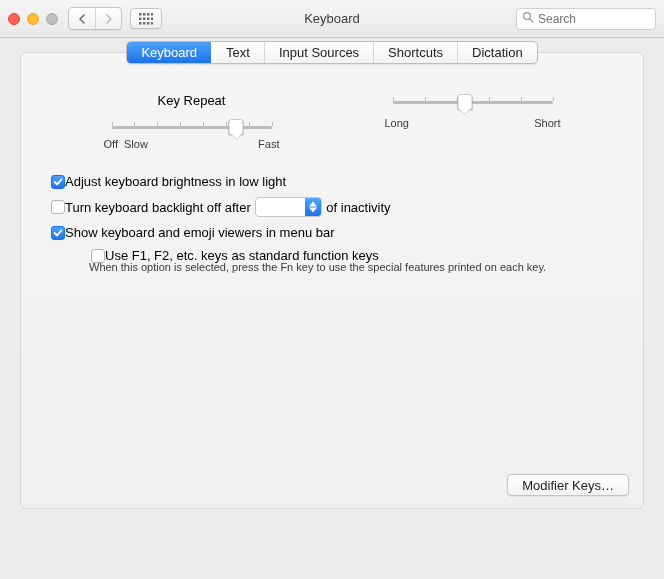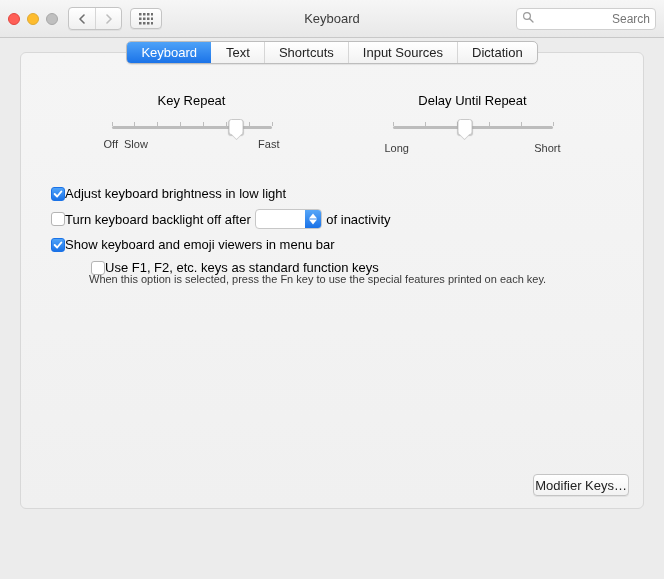--- a/index.html
+++ b/index.html
@@ -61,21 +61,20 @@
     border:1px solid #cfcfcf; border-radius:4px;
     background:#fff;
     display:flex; align-items:center;
     padding: 0 5px;
     gap:4px;
   }
   .searchwrap .mag { color:#999; font-size:12px; }
   .searchwrap input {
     border:none; outline:none; width:100%; font-size:12px;
     background:transparent;
-    text-align:right;
   }
   
   .winbody {
     background:#ececec;
     height: calc(579px - 38px);
     padding: 0;
     position: relative;
   }
   .panel {
     position: absolute;
@@ -170,21 +169,21 @@
     width:16px; height:100%;
     display:flex; flex-direction:column; align-items:center; justify-content:center;
     gap:0;
   }
   .select .arrows svg { width:8px; height:6px; }
   .select .arrows svg path { fill:#fff; }
   .fnnote { font-size:11px; color:#3a3a3a; padding-left:38px; margin-top:-4px; }
   
   .btn {
     display:inline-flex; align-items:center; justify-content:center;
-    height:22px; padding:0 1px;
+    height:22px; padding:0 14px;
     border:1px solid #c4c4c4; border-radius:4px;
     background: linear-gradient(#ffffff,#f2f2f2);
     font-size:13px; color:#222;
     box-shadow:0 1px 0 rgba(0,0,0,0.06);
   }
   .modkeys { position:absolute; right:14px; bottom:12px; }
   .bottombar {
     position:absolute; left:0; right:0; bottom:0; height:64px;
   }
   .highlight {
@@ -257,22 +256,22 @@
   </div>
 </div>
 
 <div class="winbody">
   <div class="panel">
 
     <div class="tabs">
       <div class="tabstrip">
         <div class="tab active">Keyboard</div>
         <div class="tab">Text</div>
+        <div class="tab">Input Sources</div>
         <div class="tab">Shortcuts</div>
-        <div class="tab">Input Sources</div>
         <div class="tab">Dictation</div>
       </div>
     </div>
 
     <div class="sliders">
       <div class="sliderblock">
         <div class="sliderlabel">Key Repeat</div>
         <div class="track">
           <div class="rail"></div>
           <div class="tick" style="left:0%"></div>
@@ -287,21 +286,20 @@
         </div>
         <div class="tickrow" style="width:176px;margin:2px auto 0;">
           <span style="display:flex;gap:6px;">
             <span>Off</span>
             <span>Slow</span>
           </span>
           <span>Fast</span>
         </div>
       </div>
       <div class="sliderblock">
-        <div class="sliderlabel">Delay Until Repeat</div>
         <div class="track">
           <div class="rail"></div>
           <div class="tick" style="left:0%"></div>
             <div class="tick" style="left:20%"></div>
             <div class="tick" style="left:40%"></div>
             <div class="tick" style="left:60%"></div>
             <div class="tick" style="left:80%"></div>
             <div class="tick" style="left:100%"></div>
           <div class="knob" style="left:45%"></div>
         </div>

